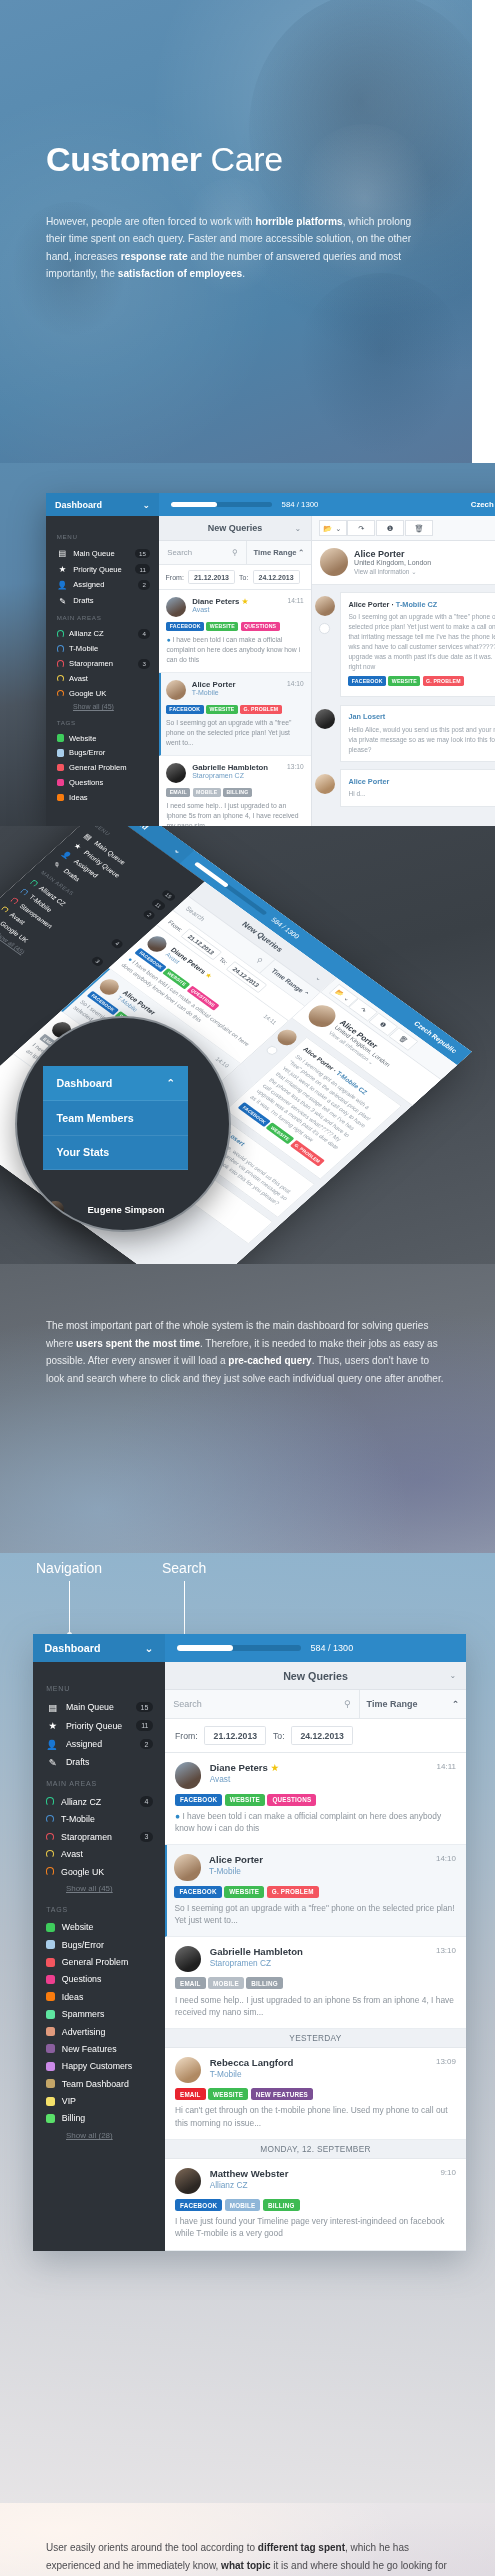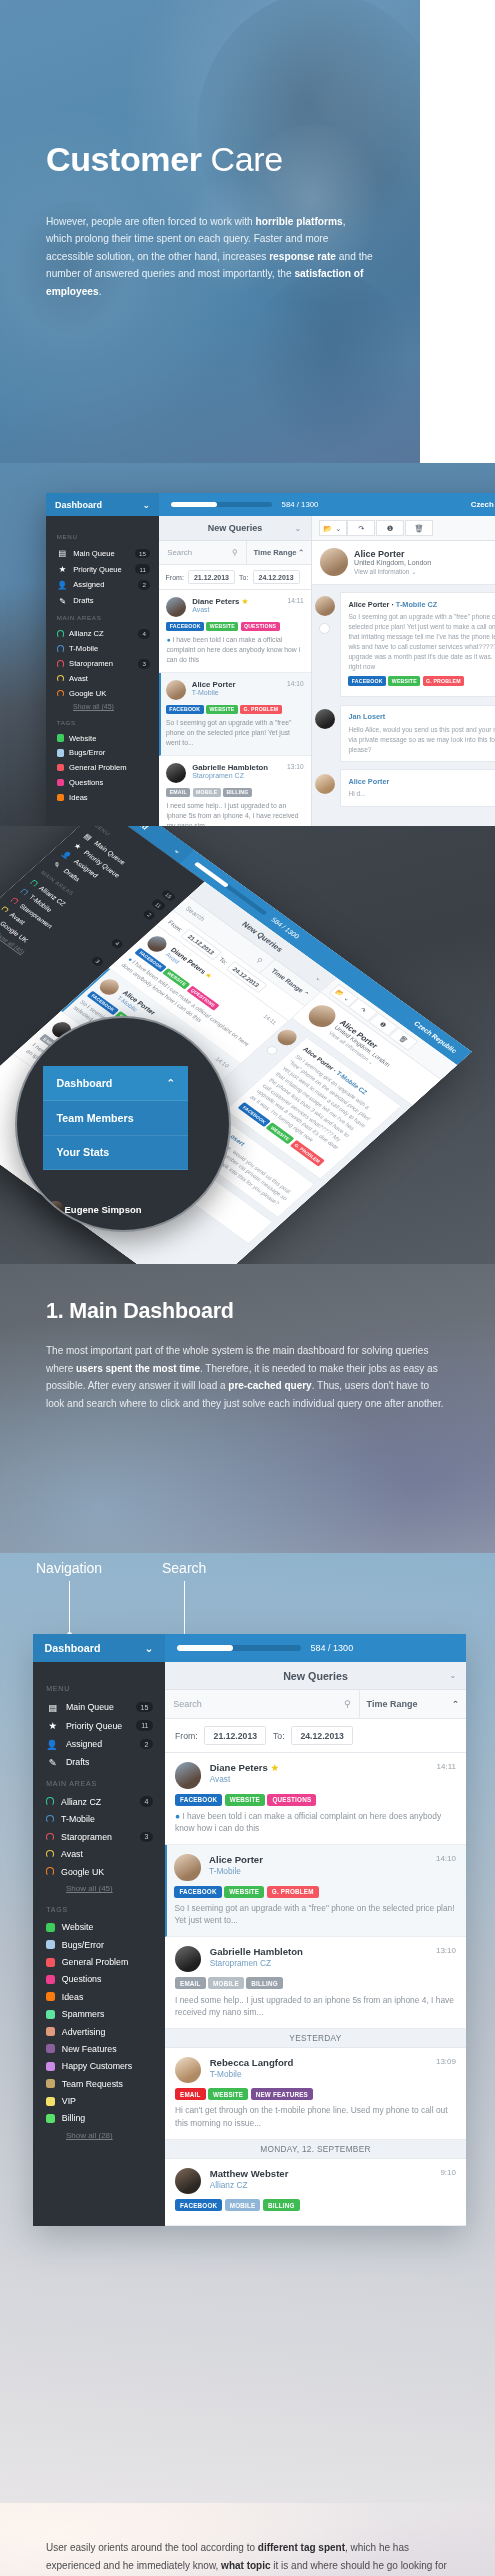--- a/index.html
+++ b/index.html
@@ -8,21 +8,21 @@
     width: 496px;
     background: #fff;
     font-family: "Liberation Sans", "DejaVu Sans", sans-serif;
     -webkit-font-smoothing: antialiased;
   }
   .page { width: 496px; position: relative; overflow: hidden; }
 
   
   .hero {
     position: relative;
-    width: 420px;
+    width: 472px;
     height: 463px;
     background:
       radial-gradient(circle at 78% 22%, rgba(255,255,255,0.22) 0%, rgba(255,255,255,0) 42%),
       radial-gradient(circle at 92% 38%, rgba(30,60,90,0.35) 0%, rgba(30,60,90,0) 38%),
       radial-gradient(circle at 18% 62%, rgba(255,255,255,0.10) 0%, rgba(255,255,255,0) 40%),
       linear-gradient(160deg, #5f8fb4 0%, #5589ae 35%, #4e82a8 65%, #58779a 100%);
     overflow: hidden;
   }
   
   .hero .ghost {
@@ -168,21 +168,21 @@
 
   .loupe {
     position: absolute; left: 15px; top: 190px; width: 216px; height: 216px;
     border-radius: 50%; border: 2.5px solid rgba(210,216,222,.55);
     overflow: hidden; background: #2d3238;
     box-shadow: 0 8.3px 28px rgba(0,0,0,.4);
   }
   .loupe-dd { position: absolute; left: 26.4px; top: 48px; width: 145px; background: #2980bb; }
   .loupe-dd .it { padding: 10.7px 13.2px; font-size: 10.7px; font-weight: 700; color: #fff; border-bottom: 0.8px solid rgba(255,255,255,.10); display: flex; align-items: center; justify-content: space-between; }
   .loupe-dd .it.act { background: #2d8cc6; }
-  .loupe-user { position: absolute; left: 30px; top: 183px; display: flex; align-items: center; gap: 1px; color: #fff; font-size: 9.5px; font-weight: 700; }
+  .loupe-user { position: absolute; left: 30px; top: 183px; display: flex; align-items: center; gap: 24px; color: #fff; font-size: 9.5px; font-weight: 700; }
   .loupe-user .av { width: 16.5px; height: 16.5px; margin: 0; }
 
   
   .explain {
     position: relative; width: 496px; height: 289px;
     background:
       radial-gradient(ellipse at 20% 85%, rgba(150,185,215,.55) 0%, rgba(150,185,215,0) 55%),
       radial-gradient(ellipse at 85% 75%, rgba(95,100,150,.45) 0%, rgba(95,100,150,0) 55%),
       linear-gradient(170deg, #5e646b 0%, #6a7078 35%, #7f8894 70%, #9aa3b0 100%);
     padding: 35px 46px 0;
@@ -741,21 +741,20 @@
         </div>
       </div>
       <div class="loupe-user">
         <span class="av f5"></span>
         <span>Eugene Simpson</span>
       </div>
     </div>
   </section>
 
   <section class="explain">
-    <h2 class="h2">1. Main Dashboard</h2>
     <p>The most important part of the whole system is the main dashboard for solving queries where <b>users spent the most time</b>. Therefore, it is needed to make their jobs as easy as possible. After every answer it will load a <b>pre-cached query</b>. Thus, users don't have to look and search where to click and they just solve each individual query one after another.</p>
   </section>
 
   <section class="bigwrap">
     <div class="callouts">
       <div class="callout" style="left:36px; top:6.6px;">
         <span>Navigation</span>
         <span class="ln" style="height:53px;"></span>
       </div>
       <div class="callout" style="left:162px; top:6.6px;">
@@ -864,21 +863,21 @@
     <div class="sb-row">
       <span class="sq" style="background:#8a5f9e"></span>
       <span class="tx">New Features</span>
     </div>
     <div class="sb-row">
       <span class="sq" style="background:#cb8ae8"></span>
       <span class="tx">Happy Customers</span>
     </div>
     <div class="sb-row">
       <span class="sq" style="background:#c4a668"></span>
-      <span class="tx">Team Requests</span>
+      <span class="tx">Team Dashboard</span>
     </div>
     <div class="sb-row">
       <span class="sq" style="background:#f4e16a"></span>
       <span class="tx">VIP</span>
     </div>
     <div class="sb-row">
       <span class="sq" style="background:#5ae06a"></span>
       <span class="tx">Billing</span>
     </div>
             </div>
@@ -979,20 +978,21 @@
           <div class="nm">Matthew Webster</div>
           <div class="co">Allianz CZ</div>
         </div>
         <span class="tm">9:10</span>
       </div>
       <div class="tags">
         <span class="tg" style="background:#1d6fc1">FACEBOOK</span>
                   <span class="tg" style="background:#8fb6d8">MOBILE</span>
                   <span class="tg" style="background:#3ebb53">BILLING</span>
       </div>
+      <div class="snip">I have just found your Timeline page very interest-ingindeed on facebook while T-mobile is a very good</div>
     </div>
             </div>
         </div>
       </div>
     </div>
   </section>
 
   <section class="footer">
     <p>User easily orients around the tool according to <b>different tag spent</b>, which he has experienced and he immediately know, <b>what topic</b> it is and where should he go looking for an answer in the FAQs.</p>
 

